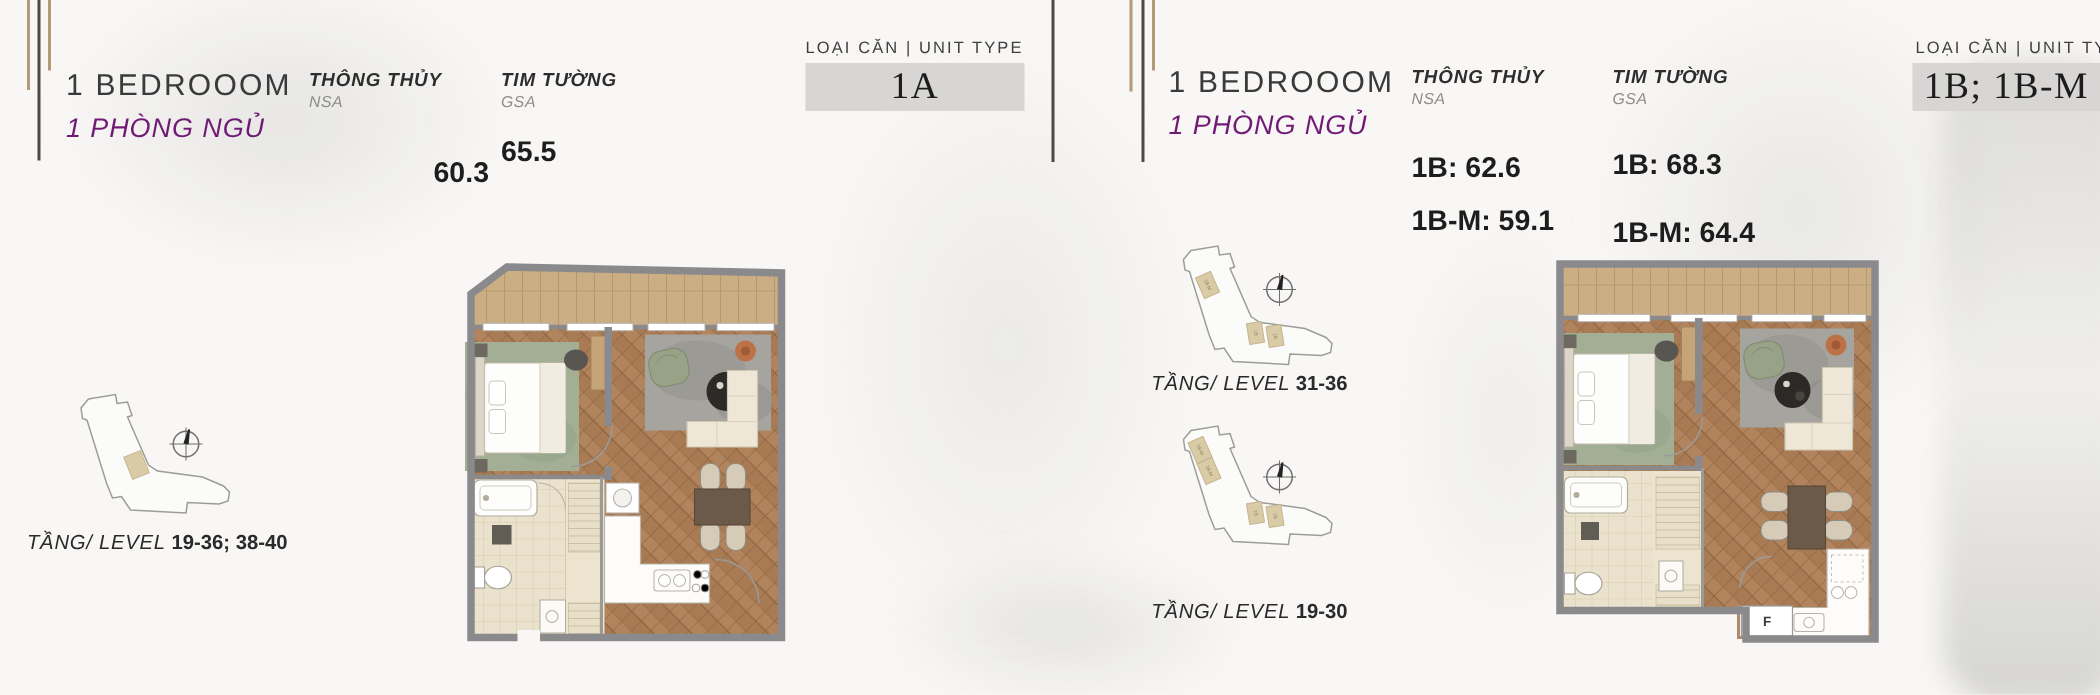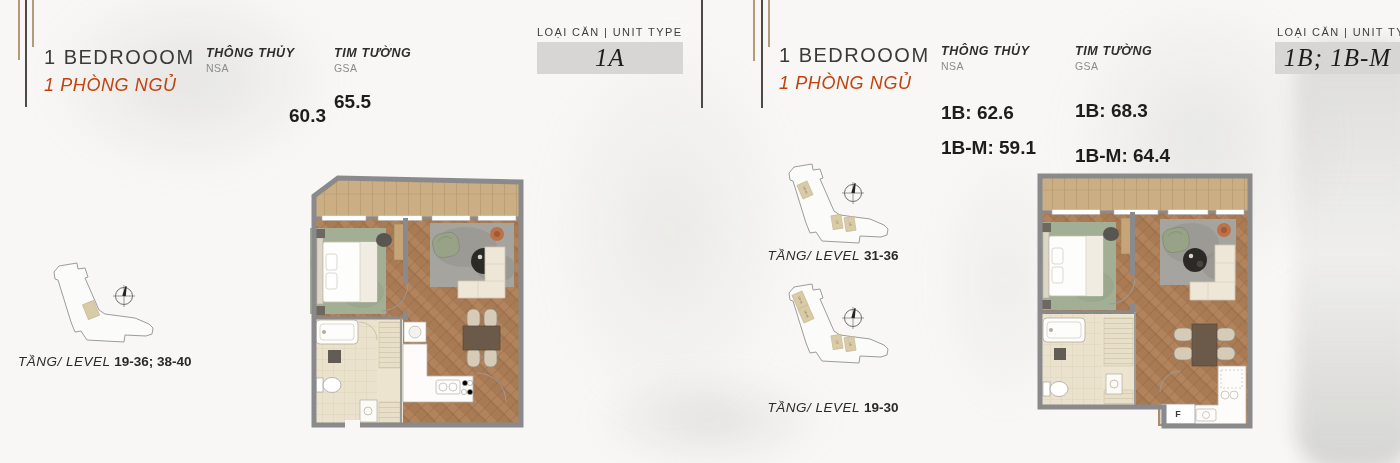--- a/index.html
+++ b/index.html
@@ -9,27 +9,27 @@
     font-family:"Liberation Sans", sans-serif;
     color:#2e2e2e;
   }
   .abs{position:absolute;}
   .wash{position:absolute;border-radius:50%;filter:blur(14px);pointer-events:none;}
   .vline{position:absolute;top:0;width:2px;}
   .vline.tan{background:#b49a76;}
   .vline.dark{background:#4d4a45;}
 
   .title{font-size:20px;letter-spacing:1.5px;color:#3a3a3a;white-space:nowrap;}
-  .subtitle{font-size:18px;font-style:italic;color:#c2410c;letter-spacing:0.6px;white-space:nowrap;}
+  .subtitle{font-size:18px;font-style:italic;color:#701a75;letter-spacing:0.6px;white-space:nowrap;}
   .spec-label{font-size:12.5px;font-weight:bold;font-style:italic;letter-spacing:0.6px;color:#2d2d2d;white-space:nowrap;}
-  .spec-sub{font-size:10.5px;color:#8d8b88;letter-spacing:0.4px;}
+  .spec-sub{font-size:10.5px;font-style:italic;color:#8d8b88;letter-spacing:0.4px;}
   .spec-value{font-size:19px;font-weight:bold;color:#1d1d1d;white-space:nowrap;}
   .unit-label{font-size:11px;letter-spacing:1.4px;color:#3f3f3f;white-space:nowrap;}
   .unit-box{background:#d7d6d4;display:flex;align-items:center;justify-content:center;}
-  .unit-value{font-family:"Liberation Serif", serif;font-size:25px;color:#1c1c1c;letter-spacing:1px;white-space:nowrap;font-style:italic;}
+  .unit-value{font-family:"Liberation Serif", serif;font-size:25px;color:#1c1c1c;letter-spacing:1px;white-space:nowrap;}
   .level{font-size:13.5px;text-align:center;white-space:nowrap;color:#2a2a2a;}
   .level .lv-l{font-style:italic;letter-spacing:0.5px;}
   .level .lv-v{font-weight:bold;}
   .keyplan{position:absolute;width:150px;height:105px;}
   .bld{fill:#fbfbfa;stroke:#9c9c9a;stroke-width:1;}
   svg text{font-family:"Liberation Sans", sans-serif;}
 </style>
 </head>
 <body>
 

